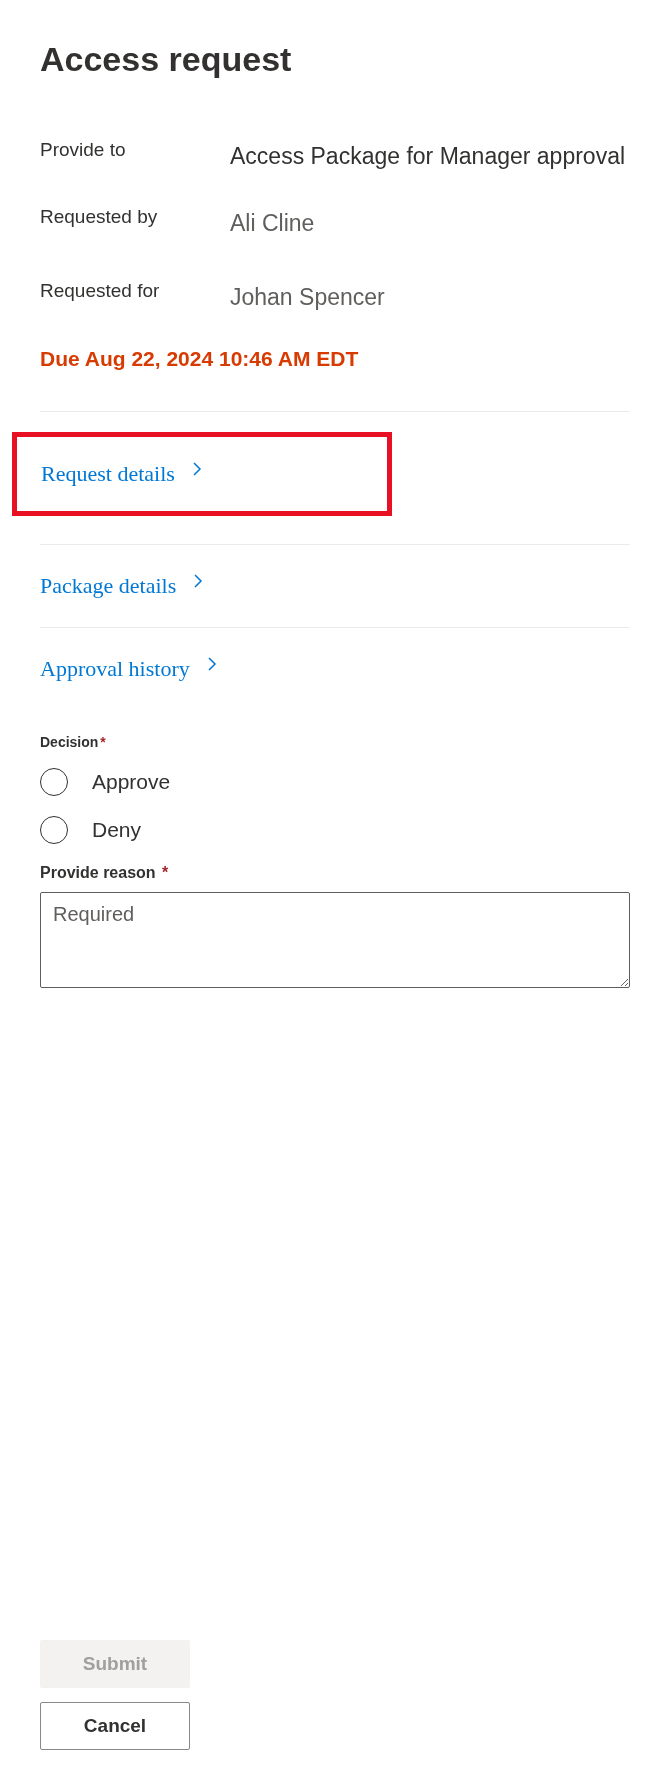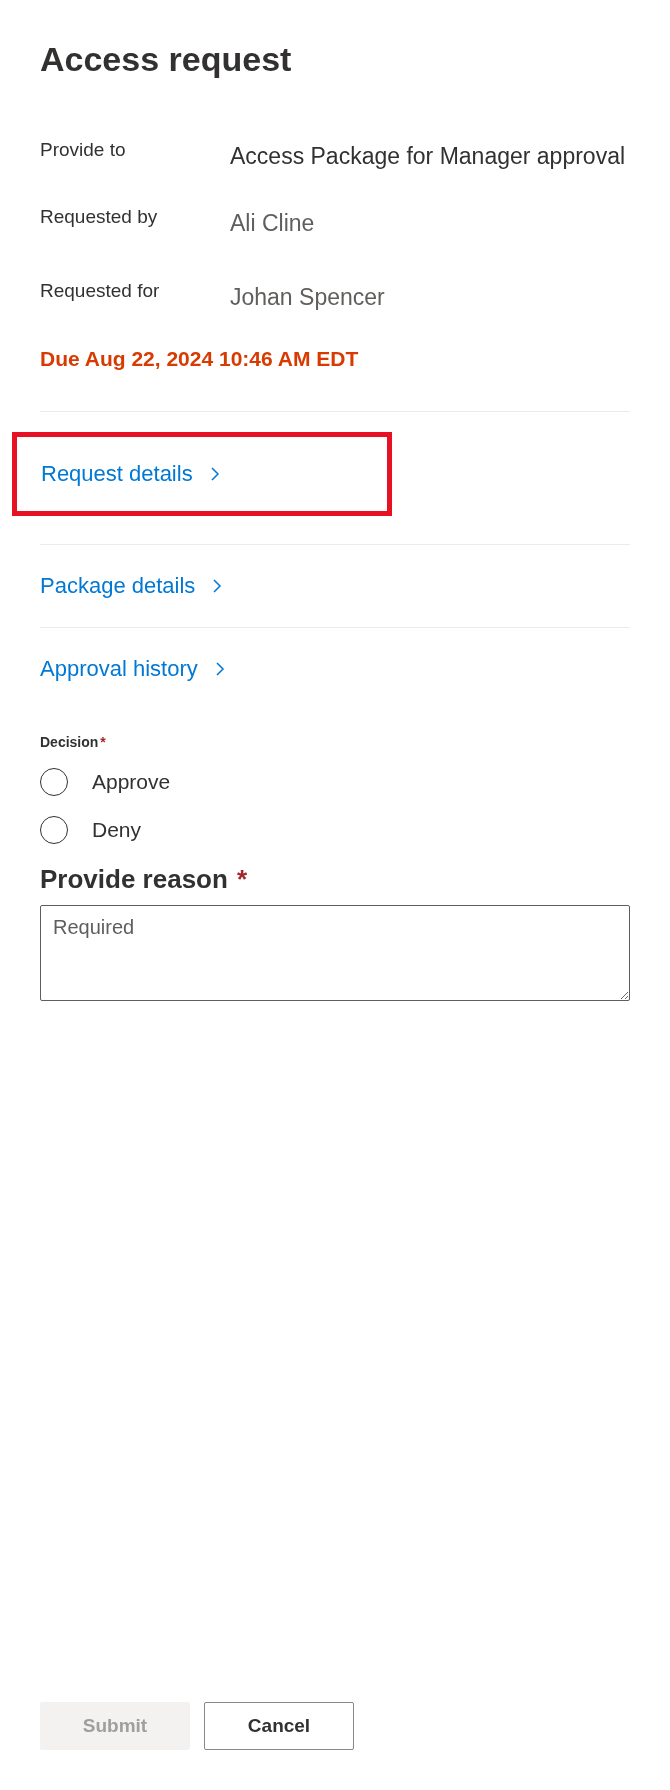--- a/index.html
+++ b/index.html
@@ -51,23 +51,23 @@
     }
     .expandable-section:last-of-type {
       border-bottom: 1px solid #edebe9;
     }
     .expandable-link {
       color: #0078d4;
       font-size: 22px;
       font-weight: 400;
       text-decoration: none;
       display: inline-flex;
-      align-items: center;
       gap: 14px;
       cursor: pointer;
+      font-family: Liberation Serif, serif;
     }
     .chevron-icon {
       width: 16px;
       height: 16px;
       display: inline-flex;
       align-items: center;
       justify-content: center;
     }
     .chevron-icon svg {
       stroke: #0078d4;
@@ -108,21 +108,21 @@
       border-radius: 50%;
       flex-shrink: 0;
       cursor: pointer;
     }
     .radio-label {
       font-size: 21px;
       color: #323130;
       cursor: pointer;
     }
     .reason-label {
-      font-size: 26px;
+      font-size: 16px;
       font-weight: 600;
       color: #323130;
       margin-top: 10px;
       margin-bottom: 10px;
     }
     .reason-textarea {
       width: 100%;
       min-height: 96px;
       border: 1px solid #605e5c;
       border-radius: 2px;
@@ -134,20 +134,21 @@
     }
     .reason-textarea::placeholder {
       color: #605e5c;
     }
     .footer-buttons {
       position: absolute;
       bottom: 40px;
       left: 40px;
       display: flex;
       gap: 14px;
+      flex-direction: column;
     }
     .btn {
       min-width: 150px;
       height: 48px;
       font-size: 19px;
       font-weight: 600;
       border-radius: 2px;
       cursor: pointer;
       font-family: inherit;
     }

